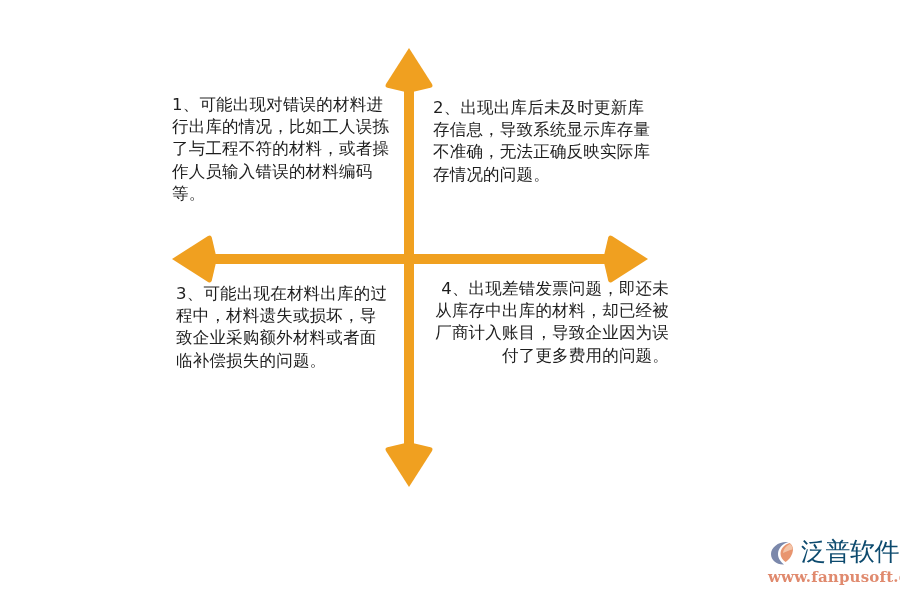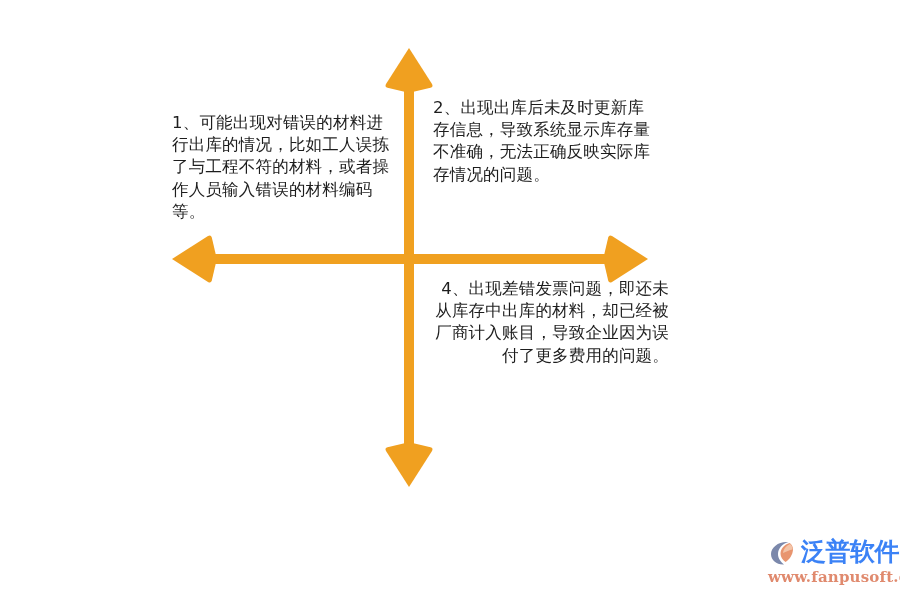--- a/index.html
+++ b/index.html
@@ -37,21 +37,21 @@
     color: #1d1d1d;
     font-size: 16.5px;
     line-height: 22.2px;
     letter-spacing: 0.2px;
     font-family: "DejaVu Sans", "Liberation Sans", sans-serif;
     white-space: pre-line;
   }
 
   #quad-1 {
     left: 172px;
-    top: 112px;
+    top: 94px;
     width: 218px;
     text-align: left;
     text-indent: 0;
   }
   #quad-2 {
     left: 433px;
     top: 97px;
     width: 222px;
     text-align: left;
   }
@@ -82,22 +82,22 @@
     height: 34px;
   }
   .logo-mark {
     width: 32px;
     height: 32px;
     flex: 0 0 32px;
     margin-right: 3px;
   }
   .logo-word {
     font-size: 25px;
-    font-weight: bold;
-    color: #3b82f6;
+    font-weight: normal;
+    color: #0c4a6e;
     font-family: "DejaVu Sans", "Liberation Sans", sans-serif;
     letter-spacing: -0.5px;
     line-height: 32px;
     white-space: nowrap;
     text-align: center;
   }
   .logo-url {
     margin-top: -1px;
     margin-left: 2px;
     font-family: "DejaVu Serif", "Liberation Serif", serif;
@@ -127,20 +127,21 @@
       <path d="M172 259 L208 236 Q211 234.5 211.8 237.5 L216 255.5 Q216.8 259 216 262.5 L211.8 280.5 Q211 283.5 208 282 Z"></path>
 
       <path d="M648 259 L612 282 Q609 283.5 608.2 280.5 L604 262.5 Q603.2 259 604 255.5 L608.2 237.5 Q609 234.5 612 236 Z"></path>
     </g>
   </svg>
 
   <div class="quad" id="quad-1">1、可能出现对错误的材料进行出库的情况，比如工人误拣了与工程不符的材料，或者操作人员输入错误的材料编码等。</div>
 
   <div class="quad" id="quad-2">2、出现出库后未及时更新库存信息，导致系统显示库存量不准确，无法正确反映实际库存情况的问题。</div>
 
+  <div class="quad" id="quad-3">3、可能出现在材料出库的过程中，材料遗失或损坏，导致企业采购额外材料或者面临补偿损失的问题。</div>
 
   <div class="quad" id="quad-4">4、出现差错发票问题，即还未从库存中出库的材料，却已经被厂商计入账目，导致企业因为误付了更多费用的问题。</div>
 
   <div class="logo">
     <div class="logo-row">
       <svg class="logo-mark" viewBox="0 0 64 64">
         <path d="M45 12 C26 10 10 22 10 36 C10 49 22 58 36 57 C30 52 24 45 24 36 C24 25 33 15 45 12 Z" fill="#7b88ab"></path>
         <path d="M47 14 C37 17 29 25 29 35 C29 42 33 48 39 52 C47 47 53 38 54 28 C54.5 22 51 16 47 14 Z" fill="#e8956f"></path>
         <path d="M48 16 C41 19 35 26 34 34 C40 31 47 28 53 27 C53.5 22 51 18 48 16 Z" fill="#f3c4a8"></path>
       </svg>

